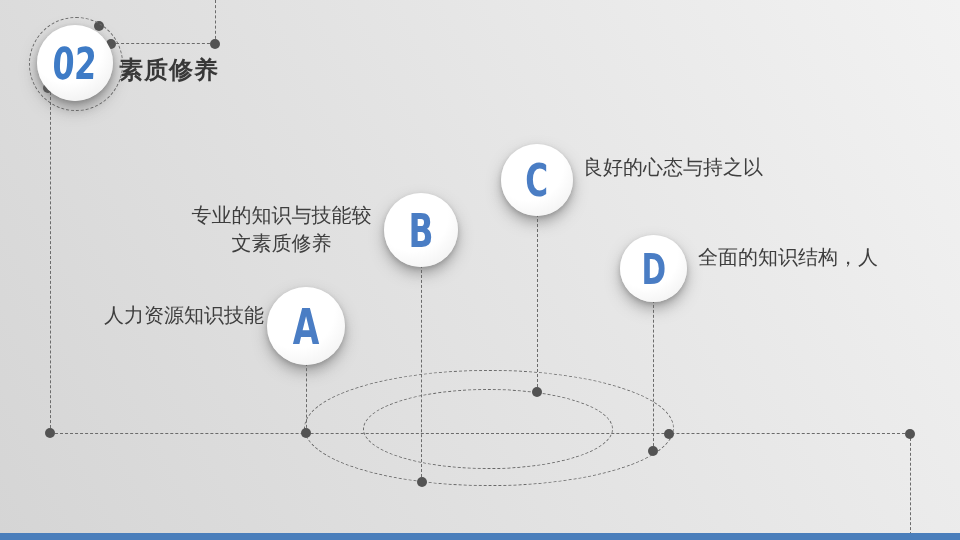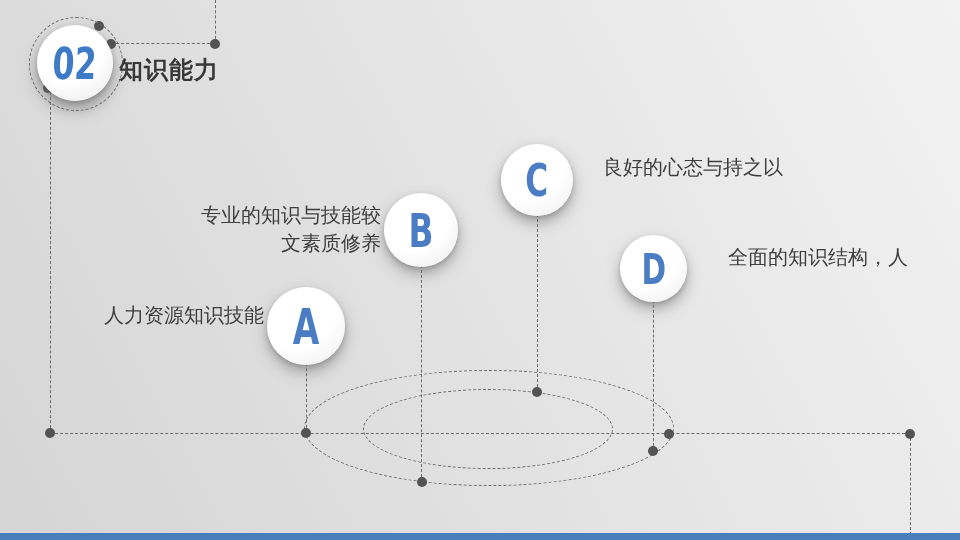--- a/index.html
+++ b/index.html
@@ -47,23 +47,23 @@
     transform:scale(.72,1.0) skewX(-4deg);
   }
   .slide-title{
     position:absolute;left:119px;top:54px;
     font-size:24px;font-weight:bold;color:#383838;letter-spacing:1px;
   }
   
   .caption{font-size:20px;line-height:28px;color:#3e3e3e;position:absolute;}
   .caption span{display:block;}
   .cap-a{left:88px;top:301px;width:176px;text-align:right;}
-  .cap-b{left:182px;top:201px;width:199px;text-align:right;}
-  .cap-c{left:583px;top:153px;width:220px;text-align:left;margin-left:20px;}
-  .cap-d{left:698px;top:243px;width:210px;text-align:right;}
+  .cap-b{left:182px;top:201px;width:199px;text-align:center;}
+  .cap-c{left:583px;top:153px;width:220px;text-align:left;}
+  .cap-d{left:698px;top:243px;width:210px;text-align:left;}
   
   .node-a{left:267px;top:287px;width:78px;height:78px;}
   .node-a .node-letter{font-size:44px;}
   .node-b{left:384px;top:193px;width:74px;height:74px;}
   .node-b .node-letter{font-size:42px;}
   .node-c{left:501px;top:144px;width:72px;height:72px;}
   .node-c .node-letter{font-size:40px;}
   .node-d{left:620px;top:235px;width:67px;height:67px;}
   .node-d .node-letter{font-size:38px;}
   
@@ -97,21 +97,21 @@
   <div class="dot" style="left:537px;top:392px"></div>
   <div class="dot" style="left:422px;top:482px"></div>
   <div class="dot" style="left:653px;top:451px"></div>
   <div class="dot" style="left:669px;top:434px"></div>
   <div class="dot" style="left:910px;top:434px"></div>
 
   <div class="badge-ring"></div>
   <div class="badge-circle">
     <span class="badge-number" style="color: rgb(62, 123, 198);">02</span>
   </div>
-  <div class="slide-title">知识能力</div>
+  <div class="slide-title">素质修养</div>
 
   <div class="node node-a">
     <span class="node-letter" style="color: rgb(74, 125, 196);">A</span>
   </div>
   <div class="node node-b">
     <span class="node-letter" style="color: rgb(74, 125, 196);">B</span>
   </div>
   <div class="node node-c">
     <span class="node-letter" style="color: rgb(74, 125, 196);">C</span>
   </div>

